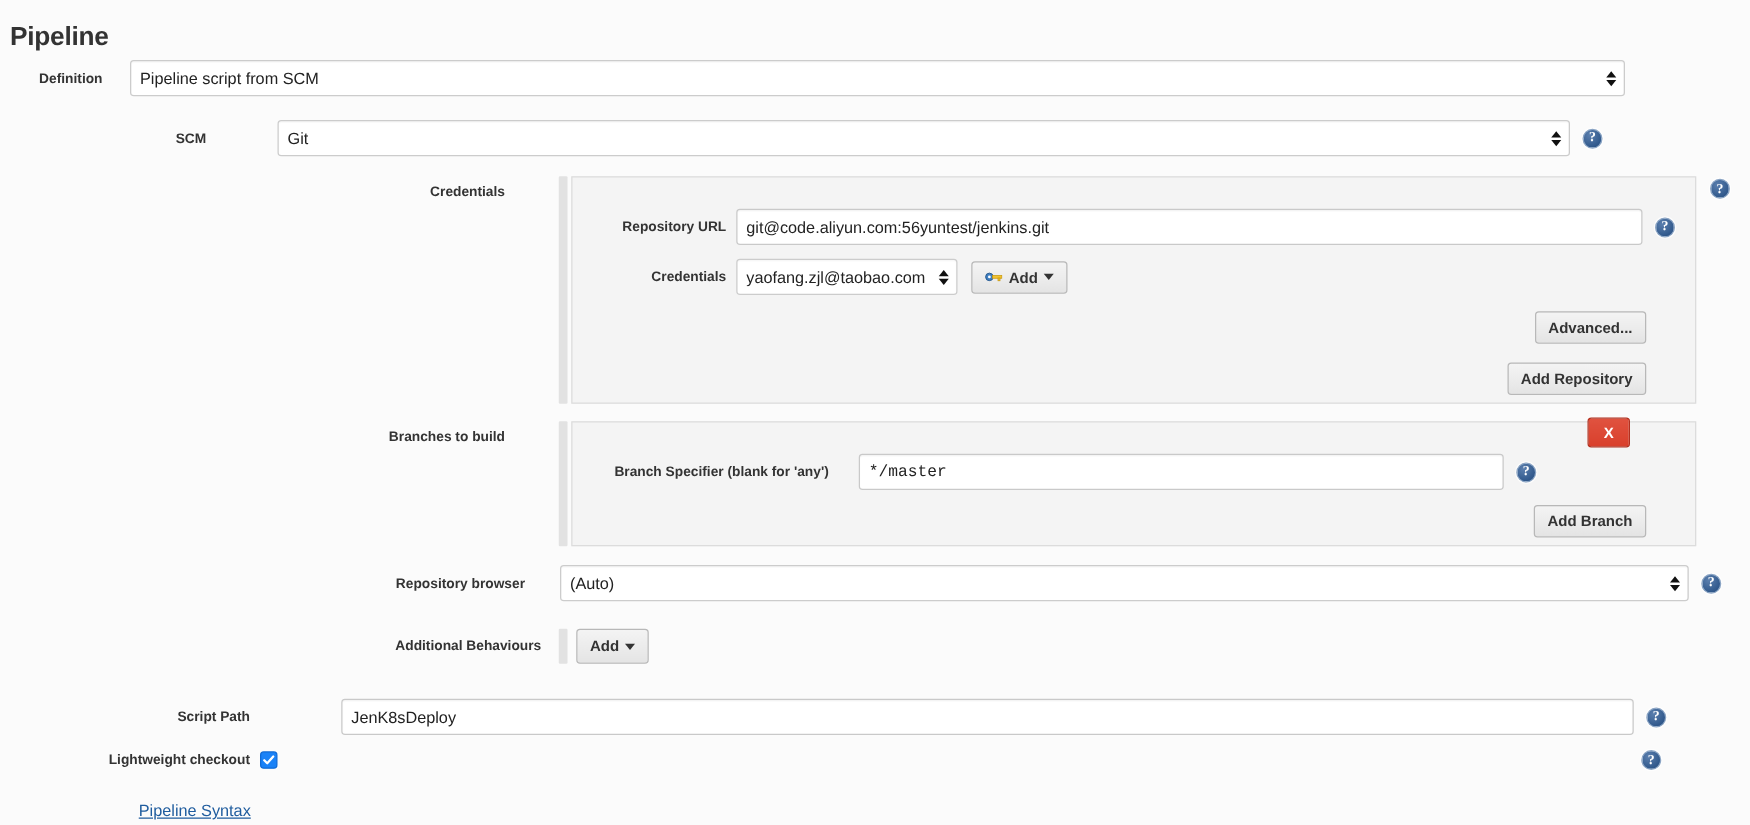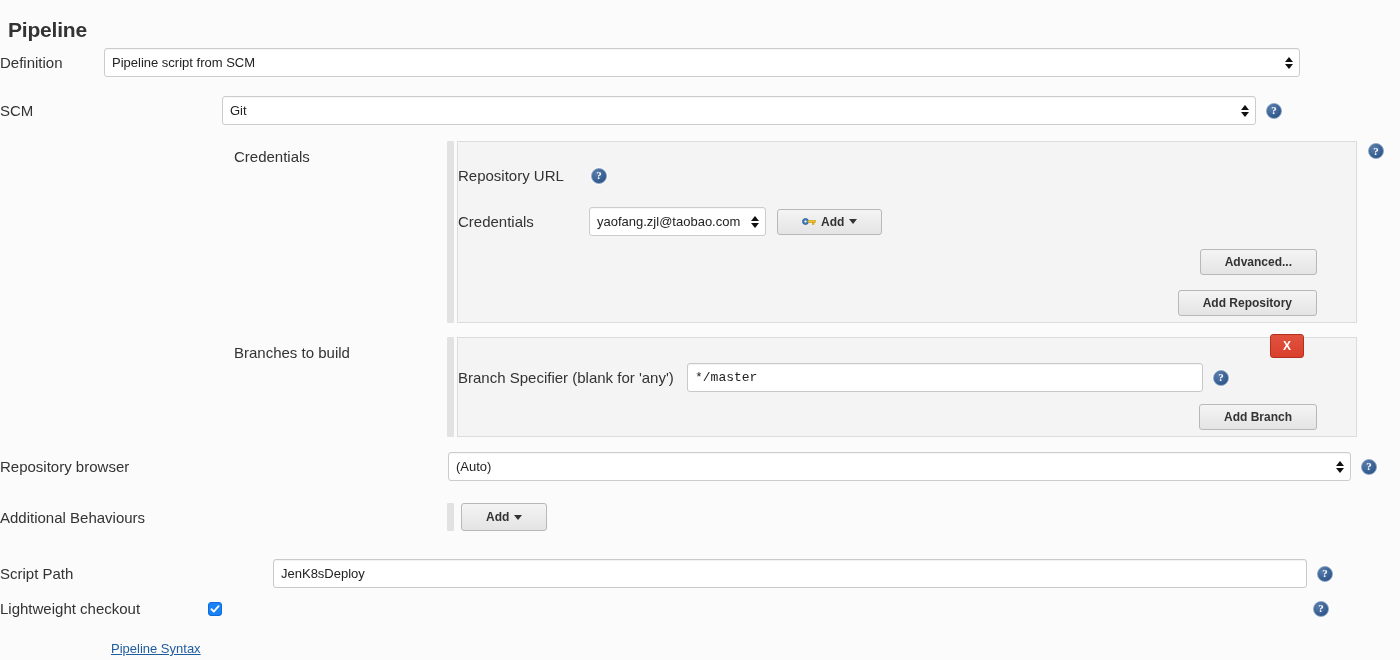--- a/index.html
+++ b/index.html
@@ -18,22 +18,23 @@
   .page-title {
     position: absolute; left: 8px; top: 0px;
     font-size: 21px; font-weight: bold; color: #333;
     letter-spacing: -0.2px;
     margin-top: 18px;
   }
 
   
   .row { position: absolute; display: flex; align-items: center; }
   .lbl {
-    color: #333; font-size: 15px; text-align: left;
+    color: #333; font-size: 11px; text-align: right;
     white-space: nowrap;
+    font-weight: bold;
   }
 
   
   .select {
     position: relative;
     background: #fff;
     border: 1px solid #ccc;
     border-radius: 3px;
     height: 29px;
     display: flex; align-items: center;
@@ -73,21 +74,21 @@
 
   .btn {
     display: inline-flex; align-items: center; justify-content: center;
     gap: 5px;
     background: linear-gradient(#f4f4f4, #e4e4e4);
     border: 1px solid #b8b8b8;
     border-radius: 3px;
     font-size: 12px;
     font-weight: bold;
     color: #333;
-    padding: 0 24px;
+    padding: 0 10px;
     height: 26px;
     cursor: pointer;
     white-space: nowrap;
   }
   .btn.red {
     background: linear-gradient(#e0523f, #d9402c);
     border-color: #b3301f;
     color: #fff;
     font-weight: bold;
     height: 24px;
@@ -179,20 +180,23 @@
     </div>
     <div class="help" style="margin-left:10px;">?</div>
   </div>
 
   <div class="lbl" style="position:absolute; left:234px; top:148px; width:170px;">Credentials</div>
   <div class="accent" style="left:447px; top:141px; height:182px;"></div>
   <div class="panel" style="left:457px; top:141px; width:900px; height:182px;">
 
     <div class="row" style="left:0px; top:25px; width:900px;">
       <div class="lbl" style="width:123px;">Repository URL</div>
+      <div class="textinput" style="margin-left:8px; width:725px;">
+        <span>git@code.aliyun.com:56yuntest/jenkins.git</span>
+      </div>
       <div class="help" style="margin-left:10px;">?</div>
     </div>
 
     <div class="row" style="left:0px; top:65px; width:900px;">
       <div class="lbl" style="width:123px;">Credentials</div>
       <div class="select" style="margin-left:8px; width:177px; padding-right:20px;">
         <span style="overflow:hidden; white-space:nowrap;">yaofang.zjl@taobao.com</span>
         <span class="arrows">
             <i class="up"></i>
             <i class="dn"></i>

